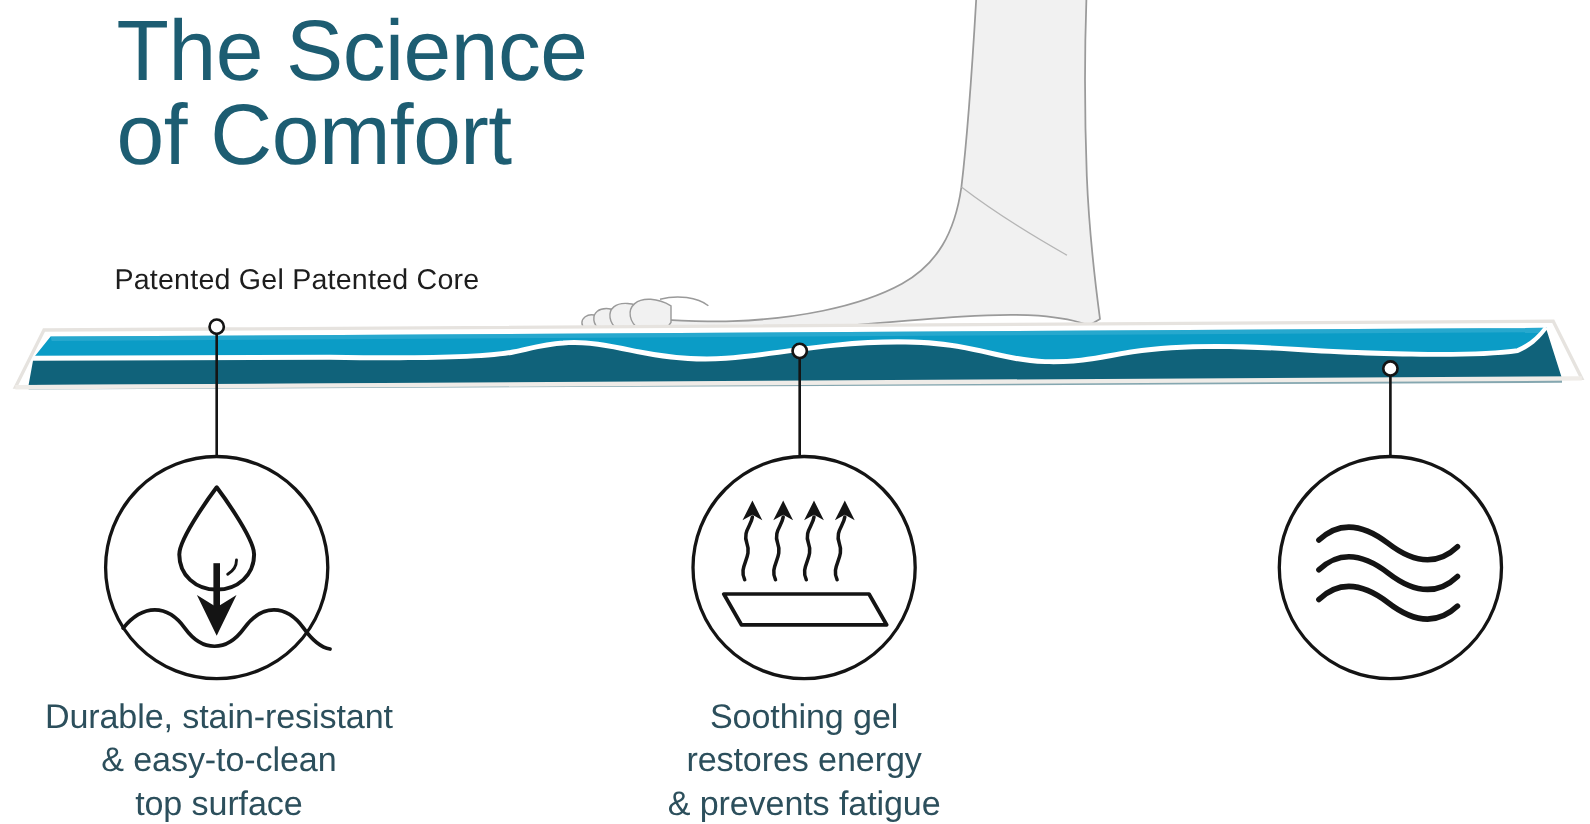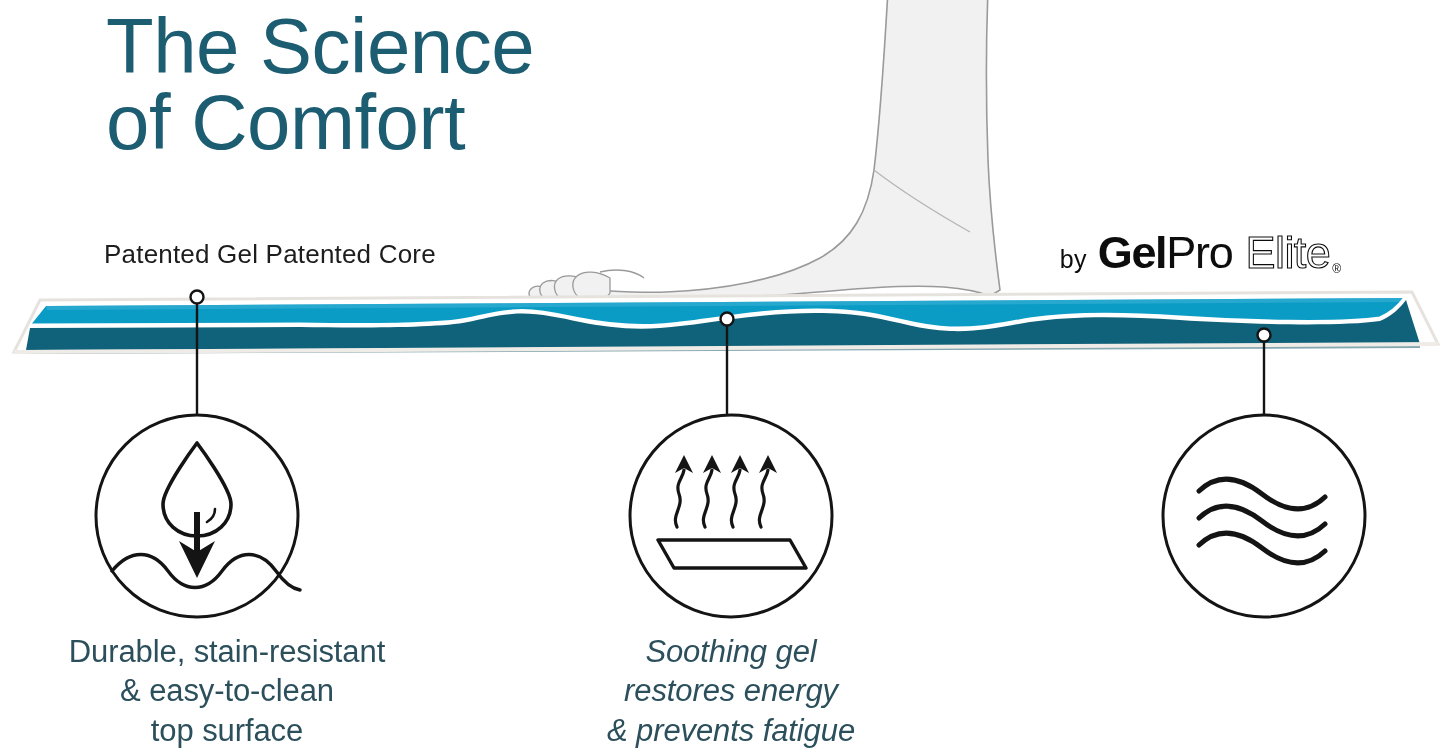--- a/index.html
+++ b/index.html
@@ -100,41 +100,34 @@
     position: absolute;
     top: 632px;
     color: #2c4f5c;
     font-size: 31px;
     line-height: 1.27;
     font-weight: 300;
     text-align: center;
     white-space: pre-line;
     letter-spacing: -0.1px;
   }
-  #caption-1 { left: 0px;    width: 398px; padding-left: 28px; }
-  #caption-2 { left: 545px;  width: 372px; font-style: italic; }
+  #caption-1 { left: 0px;    width: 398px; }
+  #caption-2 { left: 545px;  width: 372px; }
   #caption-3 { left: 1075px; width: 370px; }
 </style>
 </head>
 <body>
 
 <div id="stage">
 
   <div id="headline">The Science
 of Comfort</div>
 
   <div id="core-label">Patented Gel Patented Core</div>
 
-  <div id="brand">
-    <span class="by">by</span>
-    <span class="gel">Gel</span>
-    <span class="pro">Pro</span>
-    <span class="elite">Elite</span>
-    <span class="tm">®</span>
-  </div>
 
   <svg id="illustration" viewBox="0 0 1445 749">
 
     <g>
       <path d="M 888 -10
                C 884 60, 880 120, 874 170
                C 868 212, 852 240, 820 258
                C 780 280, 720 290, 666 292
                C 640 293, 614 291, 592 290
                C 575 289, 560 288, 548 290

